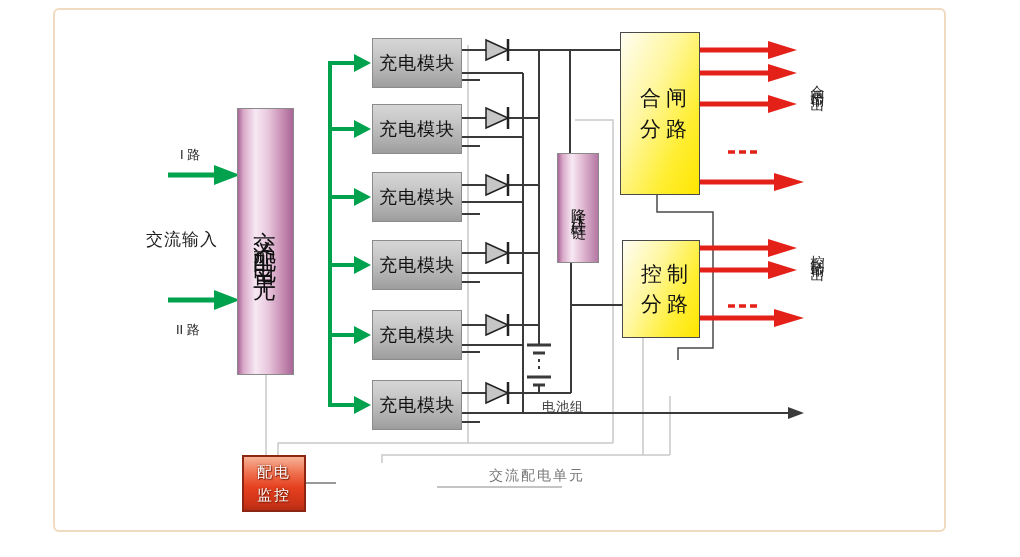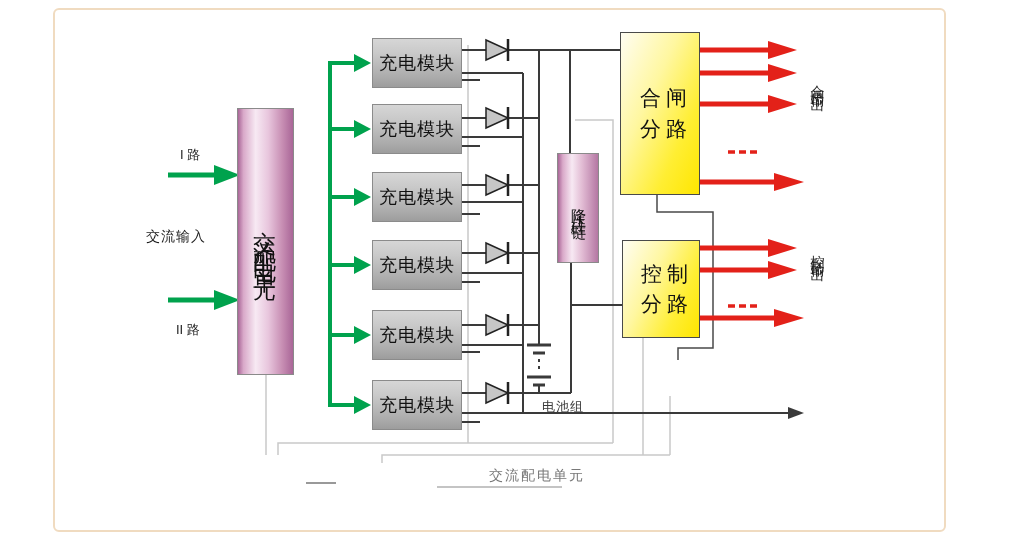--- a/index.html
+++ b/index.html
@@ -25,21 +25,21 @@
   .closing{left:620px;top:32px;width:80px;height:163px;}
   .control{left:622px;top:240px;width:78px;height:98px;text-align:center;}
   .rbox{background:linear-gradient(180deg,#f6b296 0%,#ee6d4c 32%,#e5401f 58%,#cc3317 88%,#b52d13 100%);
      border:2px solid #8c2512;color:#fff;
      text-shadow:0 0 2px #7d1d05,1px 1px 1px #7d1d05;}
   .insulation{left:620px;top:360px;width:93px;height:36px;font-size:15px;letter-spacing:2px;}
   .dist-monitor{left:242px;top:455px;width:64px;height:57px;font-size:15px;line-height:1.5;letter-spacing:2px;}
   .monitor-module{left:336px;top:463px;width:101px;height:46px;font-size:16px;letter-spacing:2px;}
   .lbl{position:absolute;z-index:2;color:#1c1c1c;white-space:nowrap;}
   .lbl-route{font-size:13px;}
-  .lbl-acin{font-size:14px;letter-spacing:1px;}
+  .lbl-acin{font-size:17px;letter-spacing:1px;}
   .lbl-out{font-size:14px;letter-spacing:4px;color:#1c1c1c;}
   .lbl-batt{font-size:13px;color:#3a3a3a;letter-spacing:1px;}
   .lbl-remote{font-size:14px;color:#787878;letter-spacing:2px;}
 </style>
 </head>
 <body>
 
 <div id="canvas">
   <div class="frame"></div>
 
@@ -174,13 +174,19 @@
       </div>
   </div>
   <div class="box ybox control">
     <div>
         <div>控制</div>
          <div>分路</div>
       </div>
   </div>
 
 
+  <div class="box rbox dist-monitor">
+    <div>
+        <div>配电</div>
+         <div>监控</div>
+      </div>
+  </div>
 </div>
 
 </body></html>

